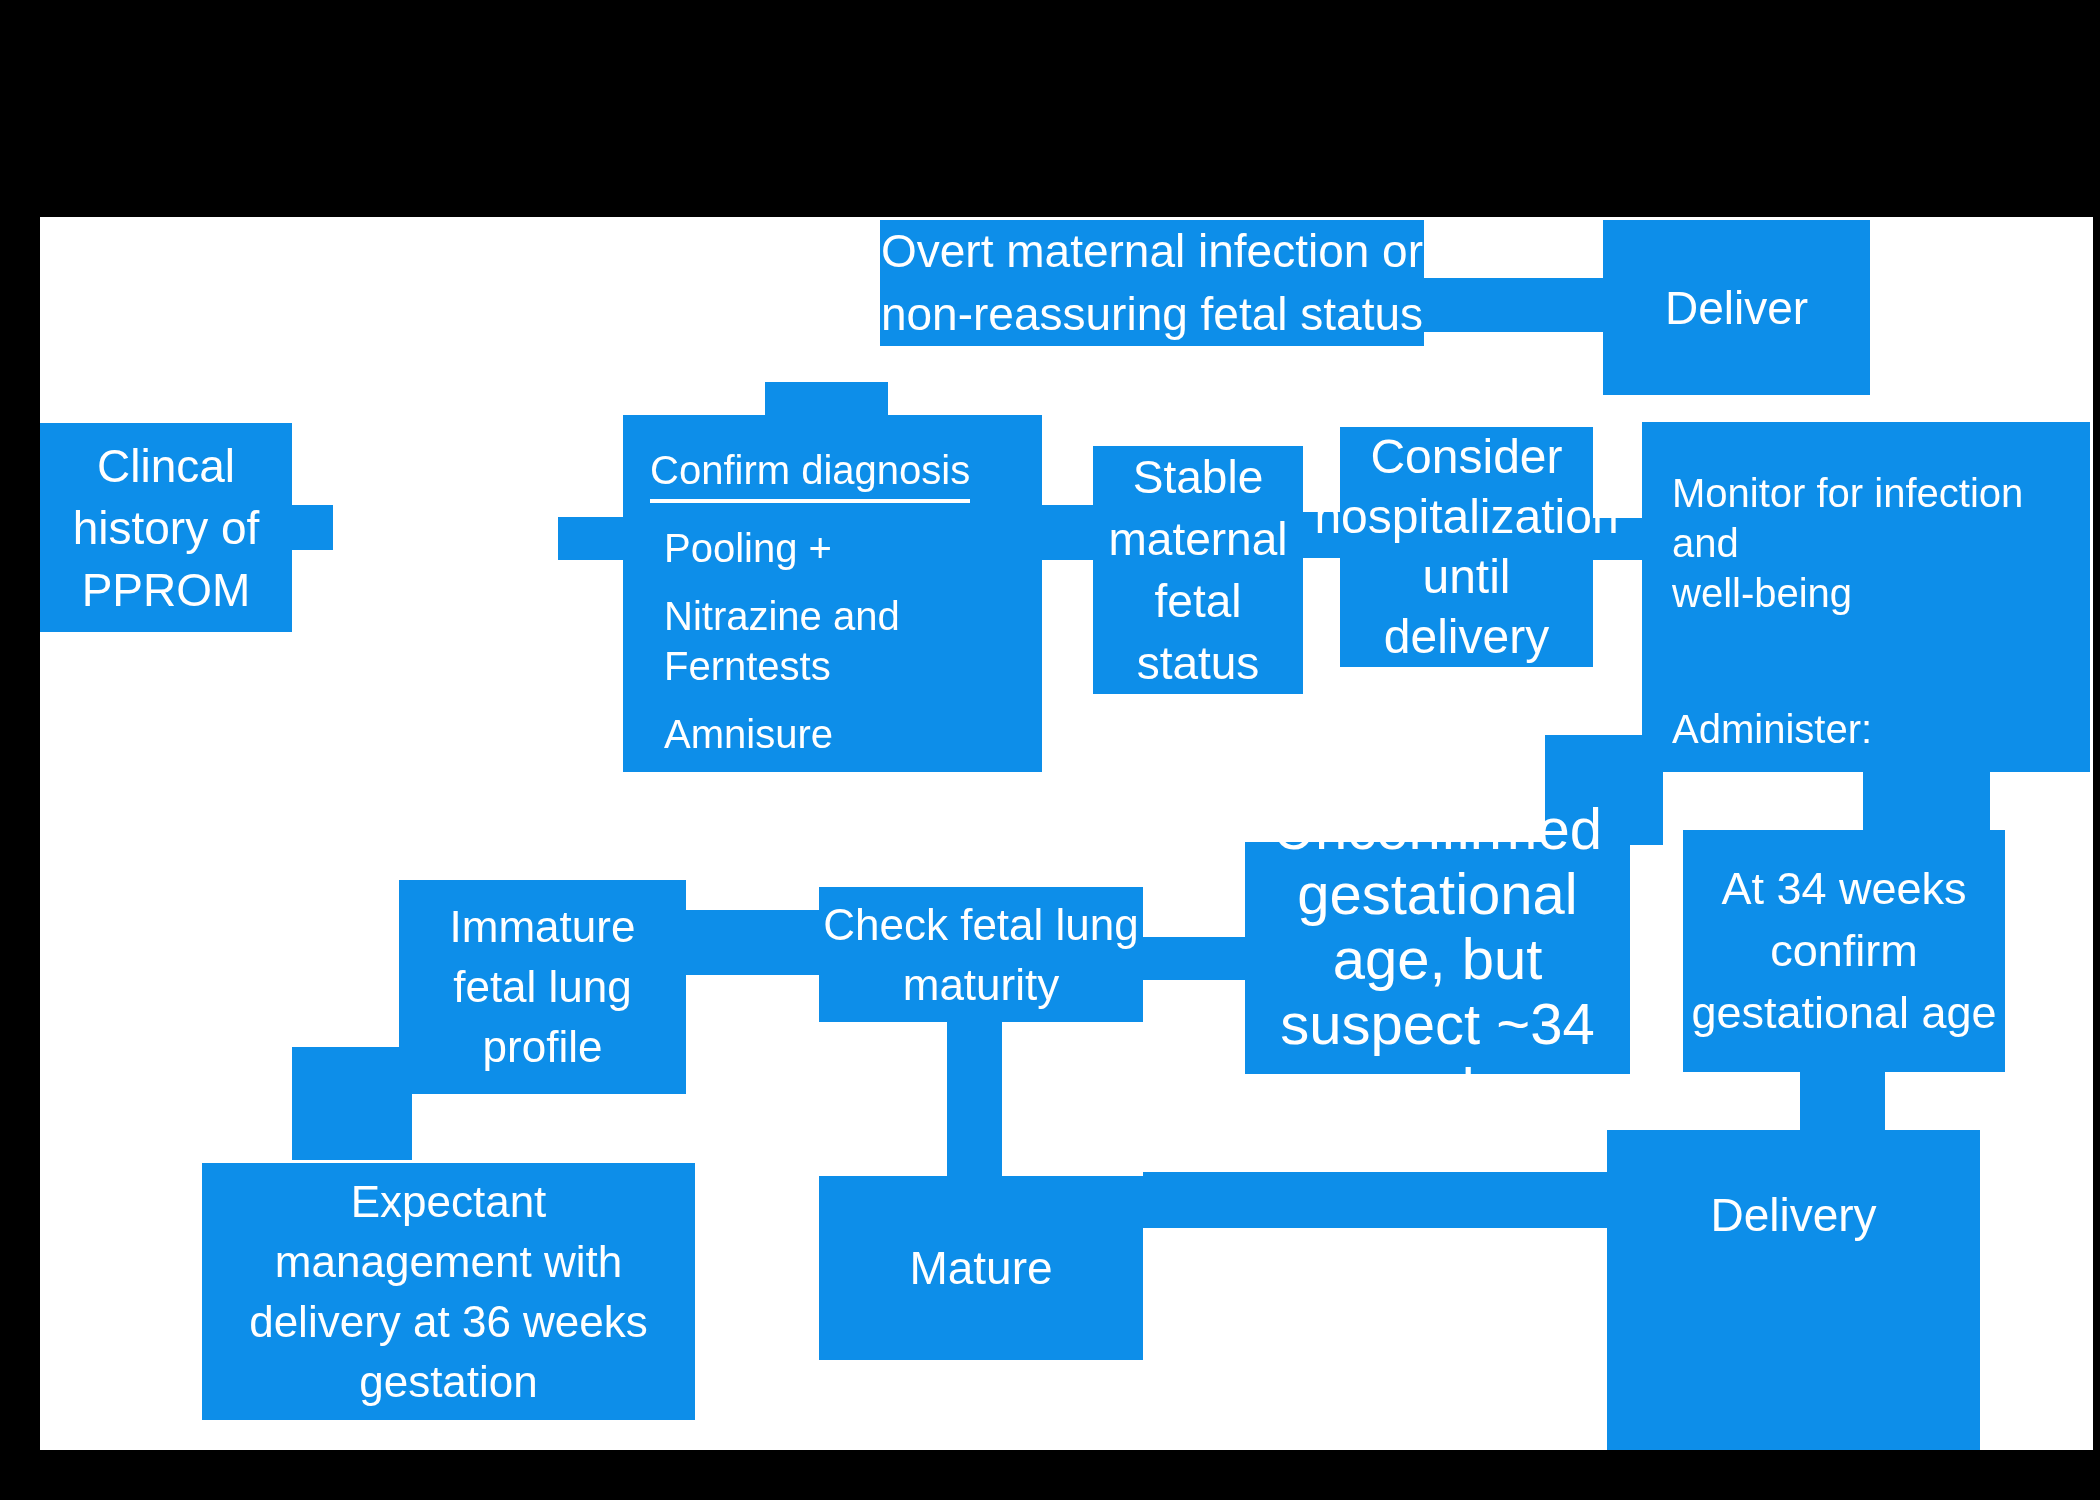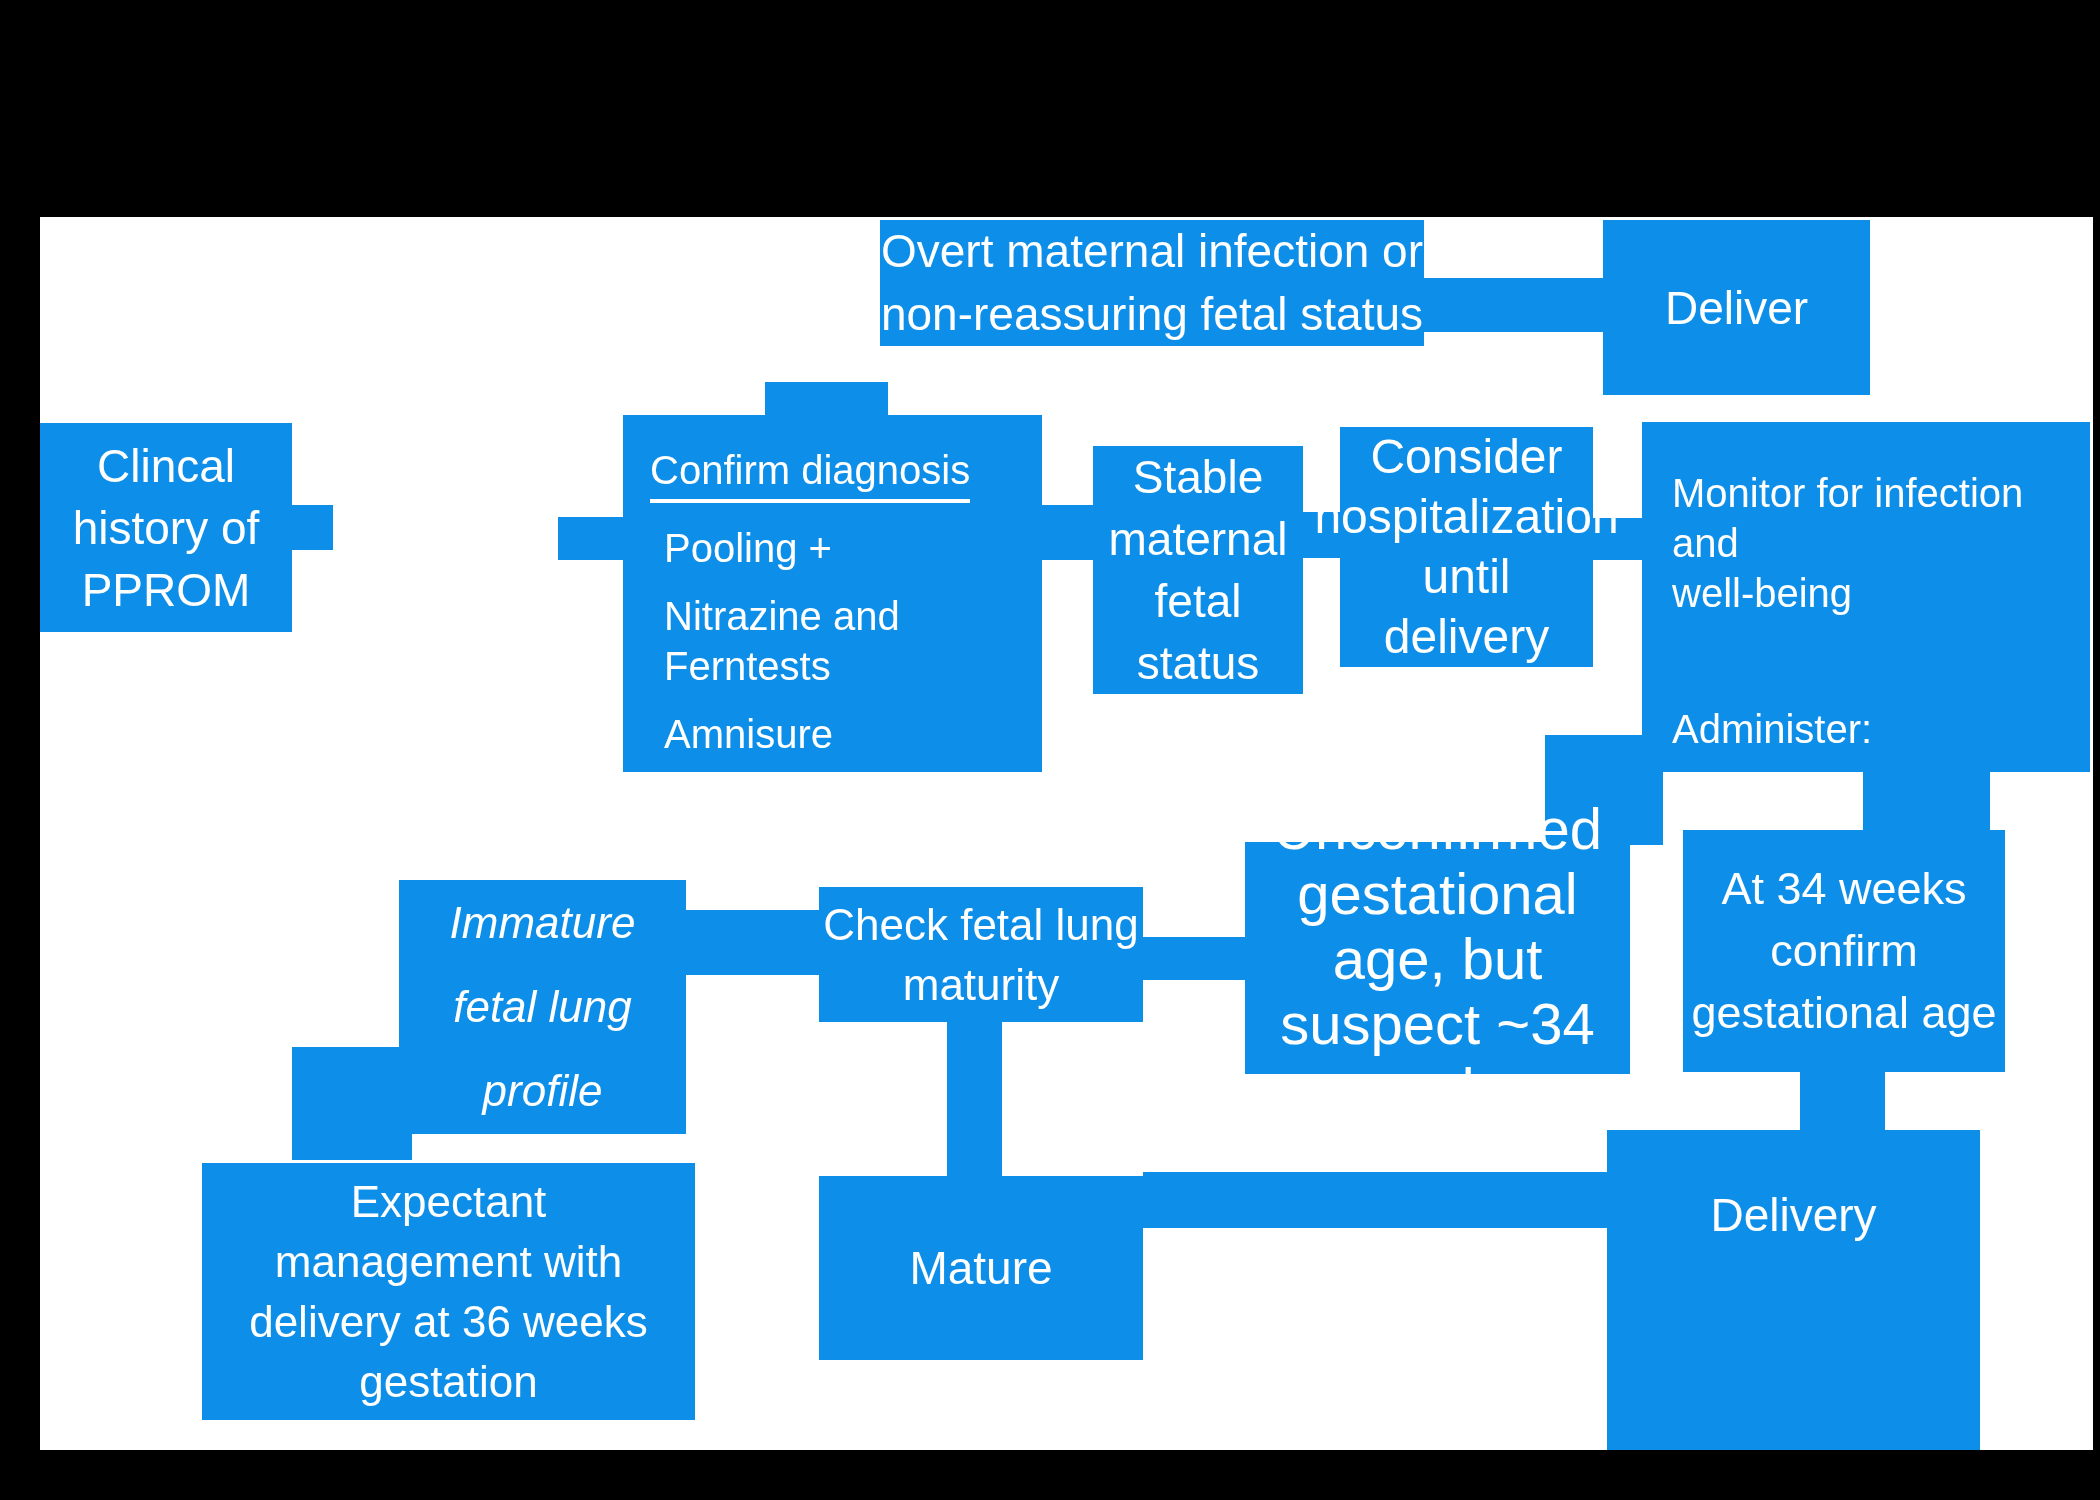--- a/index.html
+++ b/index.html
@@ -123,21 +123,21 @@
     <span>At 34 weeks
 confirm
 gestational age</span>
   </div>
 
   <div class="box" style="left:819px;top:887px;width:324px;height:135px;font-size:44px;line-height:60px;">
     <span>Check fetal lung
 maturity</span>
   </div>
 
-  <div class="box" style="left:399px;top:880px;width:287px;height:254px;font-size:44px;line-height:84px;font-style:italic;">
+  <div class="box" style="left:399px;top:880px;width:287px;height:214px;font-size:44px;line-height:60px;">
     <span>Immature
 fetal lung
 profile</span>
   </div>
 
   <div class="box" style="left:202px;top:1163px;width:493px;height:257px;font-size:44px;line-height:60px;">
     <span>Expectant
 management with
 delivery at 36 weeks
 gestation</span>

